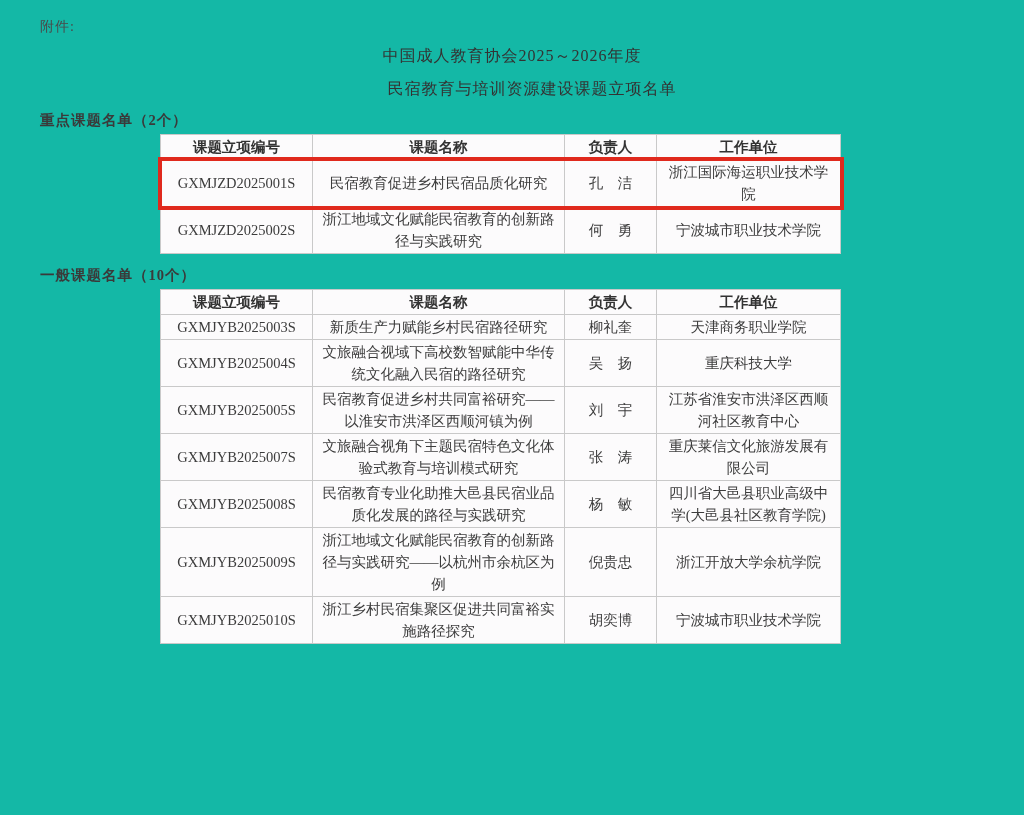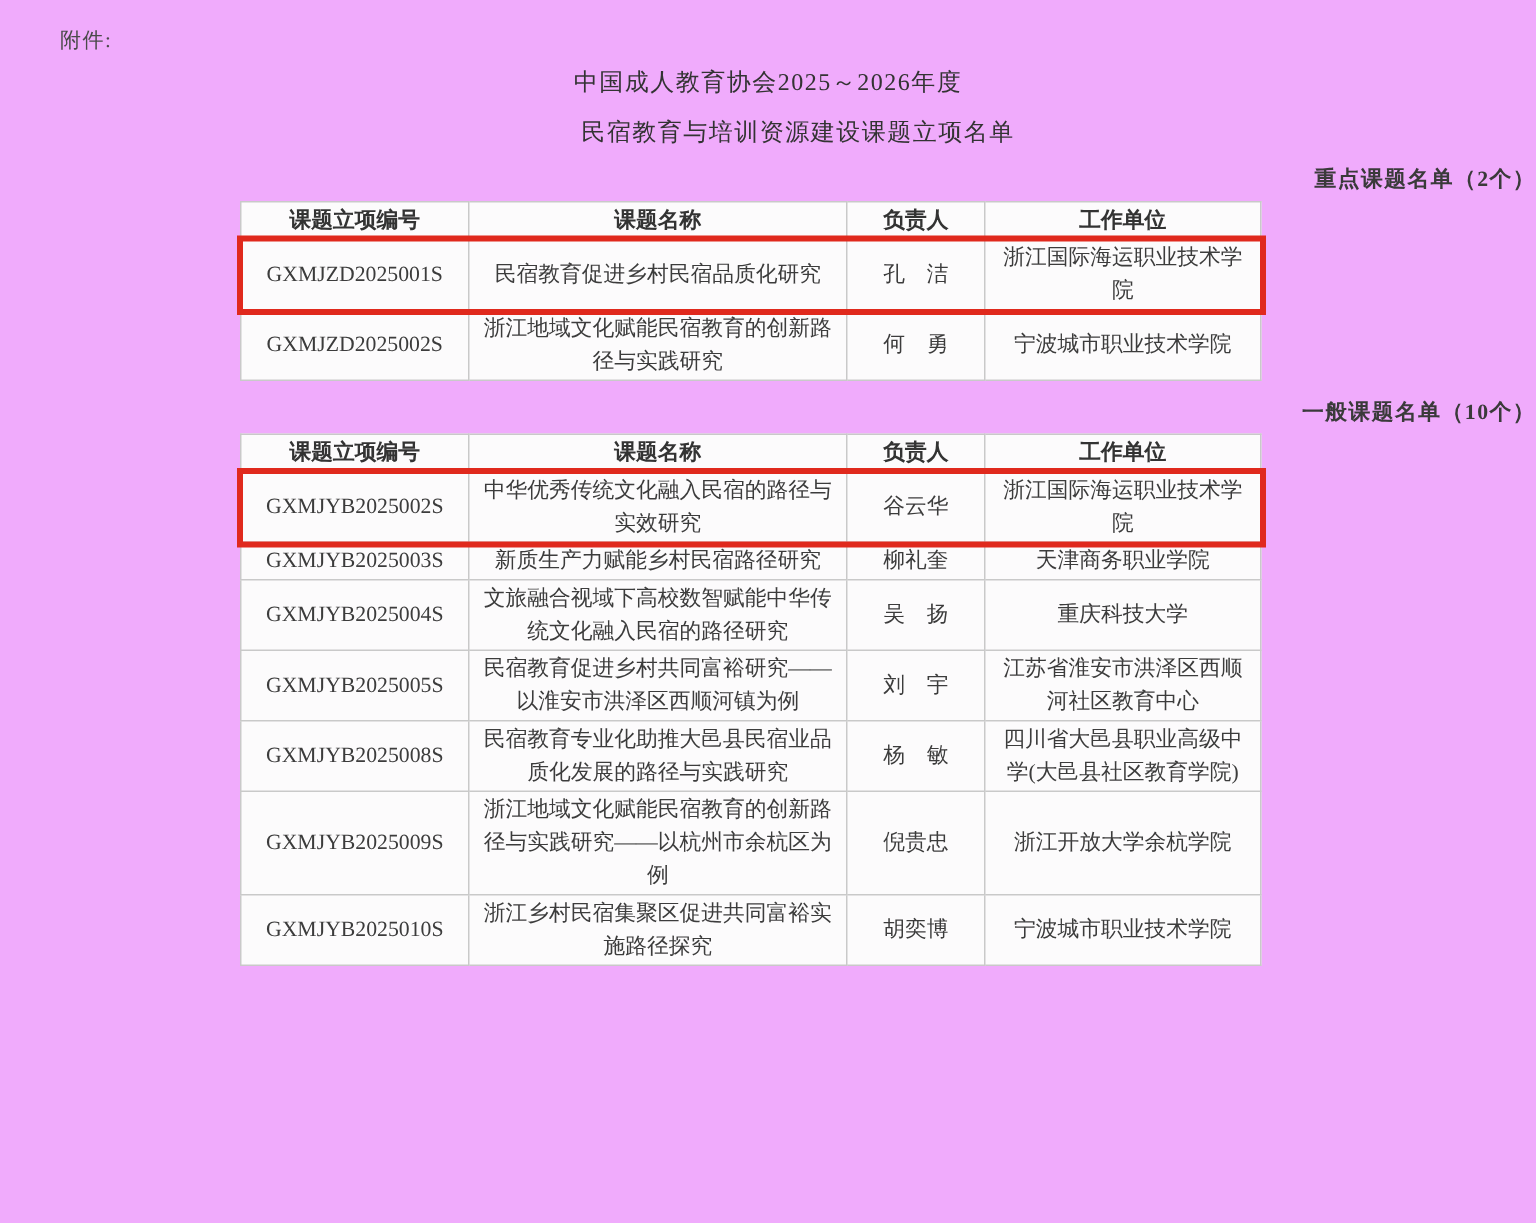--- a/index.html
+++ b/index.html
@@ -3,37 +3,37 @@
 <meta charset="utf-8">
 <style>
   * { margin:0; padding:0; box-sizing:border-box; }
   html,body { background:#f0eef0; }
   body {
     width:1024px; height:815px;
     font-family:"Liberation Serif","DejaVu Serif",serif;
     color:#3c3c3c;
     overflow:hidden;
   }
-  .page { position:relative; width:1024px; height:815px; background:#f0abfc; }
+  .page { position:relative; width:1024px; height:815px; background:#14b8a6; }
 
   .attachment {
     position:absolute; top:18px; left:40px;
     font-size:14px; color:#4a4a4a; letter-spacing:1px;
   }
 
   .doc-title {
     text-align:center; font-weight:normal; color:#333;
     font-size:16px; line-height:20px; letter-spacing:1px;
   }
   .doc-title.line1 { padding-top:46px; }
   .doc-title.line2 { margin-top:13px;margin-left:40px; }
 
   .section-title {
-    text-align:right; font-weight:bold; color:#3a3a3a;
-    font-size:14.5px; line-height:18px; letter-spacing:1px;
+    text-align:left; font-weight:bold; color:#3a3a3a;
+    font-size:14.5px; line-height:18px; letter-spacing:1px;padding-left:40px;
   }
   .section-title.first  { margin-top:12px; }
   .section-title.second { margin-top:12px; }
 
   table.doc-table {
     table-layout:fixed; width:680px;
     margin:5px 0 0 160px;
     border-collapse:collapse;
     background:#fcfbfc;
   }
@@ -111,43 +111,43 @@
     </colgroup>
     <thead>
       <tr>
         <th>课题立项编号</th>
         <th>课题名称</th>
         <th>负责人</th>
         <th>工作单位</th>
       </tr>
     </thead>
     <tbody>
-        <tr class="highlighted">
-          <td>GXMJYB2025002S</td>
-          <td>中华优秀传统文化融入民宿的路径与实效研究</td>
-          <td>谷云华</td>
-          <td>浙江国际海运职业技术学院</td>
-        </tr>
         <tr>
           <td>GXMJYB2025003S</td>
           <td>新质生产力赋能乡村民宿路径研究</td>
           <td>柳礼奎</td>
           <td>天津商务职业学院</td>
         </tr>
         <tr>
           <td>GXMJYB2025004S</td>
           <td>文旅融合视域下高校数智赋能中华传统文化融入民宿的路径研究</td>
           <td>吴　扬</td>
           <td>重庆科技大学</td>
         </tr>
         <tr>
           <td>GXMJYB2025005S</td>
           <td>民宿教育促进乡村共同富裕研究——以淮安市洪泽区西顺河镇为例</td>
           <td>刘　宇</td>
           <td>江苏省淮安市洪泽区西顺河社区教育中心</td>
+        </tr>
+        <tr>
+          <td>GXMJYB2025007S</td>
+          <td>文旅融合视角下主题民宿特色文化体验式教育与培训模式研究</td>
+          <td>张　涛</td>
+          <td>重庆莱信文化旅游发展有限公司</td>
         </tr>
         <tr>
           <td>GXMJYB2025008S</td>
           <td>民宿教育专业化助推大邑县民宿业品质化发展的路径与实践研究</td>
           <td>杨　敏</td>
           <td>四川省大邑县职业高级中学(大邑县社区教育学院)</td>
         </tr>
         <tr>
           <td>GXMJYB2025009S</td>
           <td>浙江地域文化赋能民宿教育的创新路径与实践研究——以杭州市余杭区为例</td>

